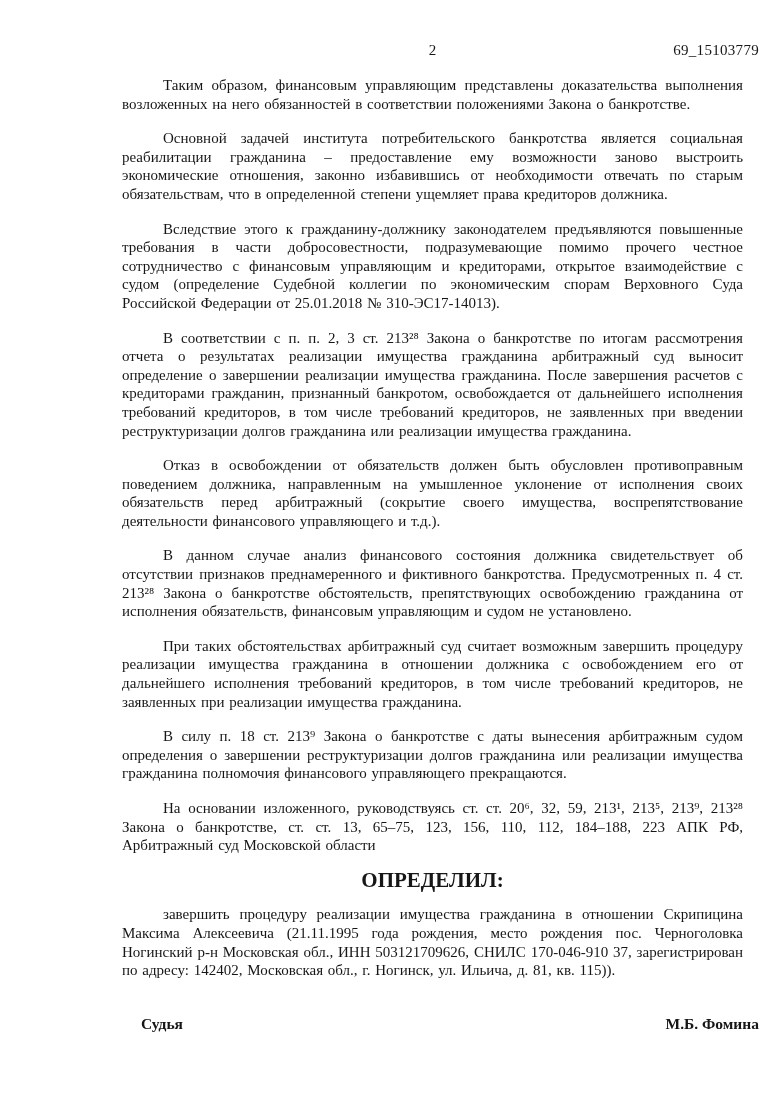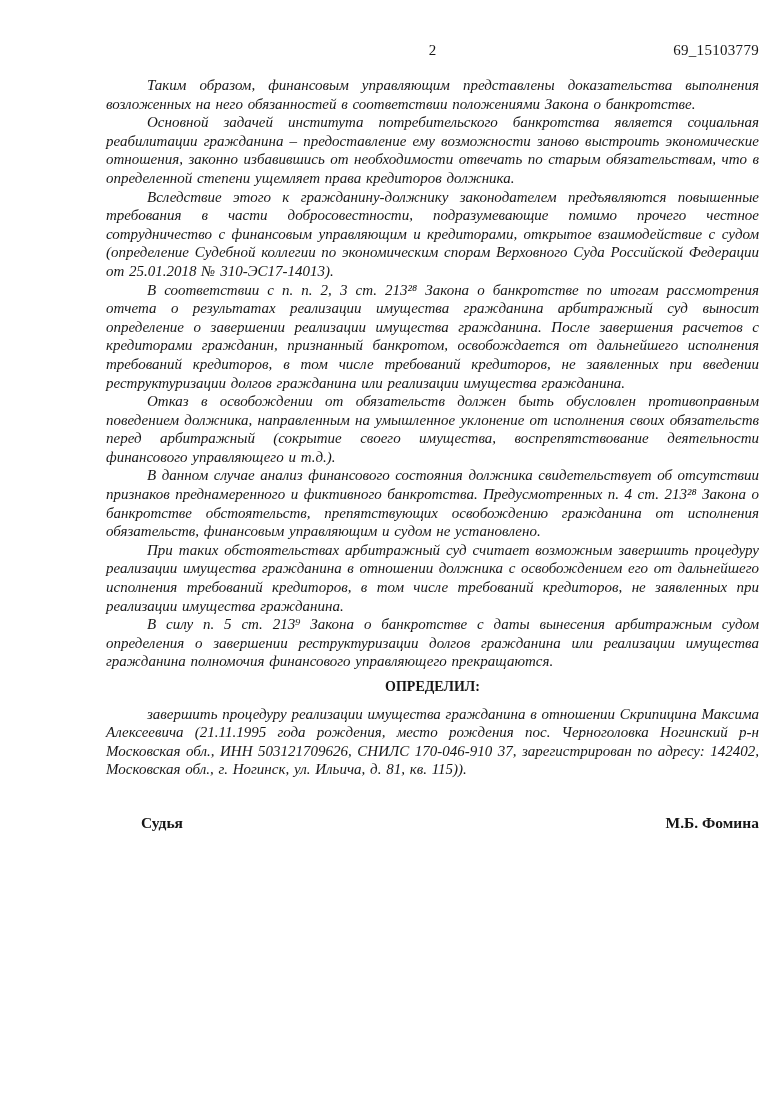--- a/index.html
+++ b/index.html
@@ -28,30 +28,29 @@
     display: block;
     text-align: center;
   }
   .doc-num {
     position: absolute;
     right: 0;
     top: 0;
     letter-spacing: 0.3px;
   }
   .body-text p {
-    margin: 0;
+    margin: 16px;
     font-size: 15px;
     line-height: 18.6px;
     text-align: justify;
     text-indent: 41px;
     word-spacing: 1px;
-    font-style: italic;
   }
   .ruling-heading {
-    font-size: 14px;
+    font-size: 21px;
     line-height: 18.6px;
     font-weight: bold;
     text-align: center;
     margin: 7px 0 8px 0;
     text-indent: 0;
   }
   .signature-row {
     display: flex;
     justify-content: space-between;
     align-items: flex-end;
@@ -73,21 +72,22 @@
   </div>
 
   <div class="body-text">
     <p>Таким образом, финансовым управляющим представлены доказательства выполнения возложенных на него обязанностей в соответствии положениями Закона о банкротстве.</p>
     <p>Основной задачей института потребительского банкротства является социальная реабилитации гражданина – предоставление ему возможности заново выстроить экономические отношения, законно избавившись от необходимости отвечать по старым обязательствам, что в определенной степени ущемляет права кредиторов должника.</p>
     <p>Вследствие этого к гражданину-должнику законодателем предъявляются повышенные требования в части добросовестности, подразумевающие помимо прочего честное сотрудничество с финансовым управляющим и кредиторами, открытое взаимодействие с судом (определение Судебной коллегии по экономическим спорам Верховного Суда Российской Федерации от 25.01.2018 № 310-ЭС17-14013).</p>
     <p>В соответствии с п. п. 2, 3 ст. 213²⁸ Закона о банкротстве по итогам рассмотрения отчета о результатах реализации имущества гражданина арбитражный суд выносит определение о завершении реализации имущества гражданина. После завершения расчетов с кредиторами гражданин, признанный банкротом, освобождается от дальнейшего исполнения требований кредиторов, в том числе требований кредиторов, не заявленных при введении реструктуризации долгов гражданина или реализации имущества гражданина.</p>
     <p>Отказ в освобождении от обязательств должен быть обусловлен противоправным поведением должника, направленным на умышленное уклонение от исполнения своих обязательств перед арбитражный (сокрытие своего имущества, воспрепятствование деятельности финансового управляющего и т.д.).</p>
     <p>В данном случае анализ финансового состояния должника свидетельствует об отсутствии признаков преднамеренного и фиктивного банкротства. Предусмотренных п. 4 ст. 213²⁸ Закона о банкротстве обстоятельств, препятствующих освобождению гражданина от исполнения обязательств, финансовым управляющим и судом не установлено.</p>
     <p>При таких обстоятельствах арбитражный суд считает возможным завершить процедуру реализации имущества гражданина в отношении должника с освобождением его от дальнейшего исполнения требований кредиторов, в том числе требований кредиторов, не заявленных при реализации имущества гражданина.</p>
-    <p>В силу п. 5 ст. 213⁹ Закона о банкротстве с даты вынесения арбитражным судом определения о завершении реструктуризации долгов гражданина или реализации имущества гражданина полномочия финансового управляющего прекращаются.</p>
+    <p>В силу п. 18 ст. 213⁹ Закона о банкротстве с даты вынесения арбитражным судом определения о завершении реструктуризации долгов гражданина или реализации имущества гражданина полномочия финансового управляющего прекращаются.</p>
+    <p>На основании изложенного, руководствуясь ст. ст. 20⁶, 32, 59, 213¹, 213⁵, 213⁹, 213²⁸ Закона о банкротстве, ст. ст. 13, 65–75, 123, 156, 110, 112, 184–188, 223 АПК РФ, Арбитражный суд Московской области</p>
 
     <div class="ruling-heading">ОПРЕДЕЛИЛ:</div>
 
     <p>завершить процедуру реализации имущества гражданина в отношении Скрипицина Максима Алексеевича (21.11.1995 года рождения, место рождения пос. Черноголовка Ногинский р-н Московская обл., ИНН 503121709626, СНИЛС 170-046-910 37, зарегистрирован по адресу: 142402, Московская обл., г. Ногинск, ул. Ильича, д. 81, кв. 115)).</p>
 
     <div class="signature-row">
       <span>Судья</span>
       <span>М.Б. Фомина</span>
     </div>
   </div>

